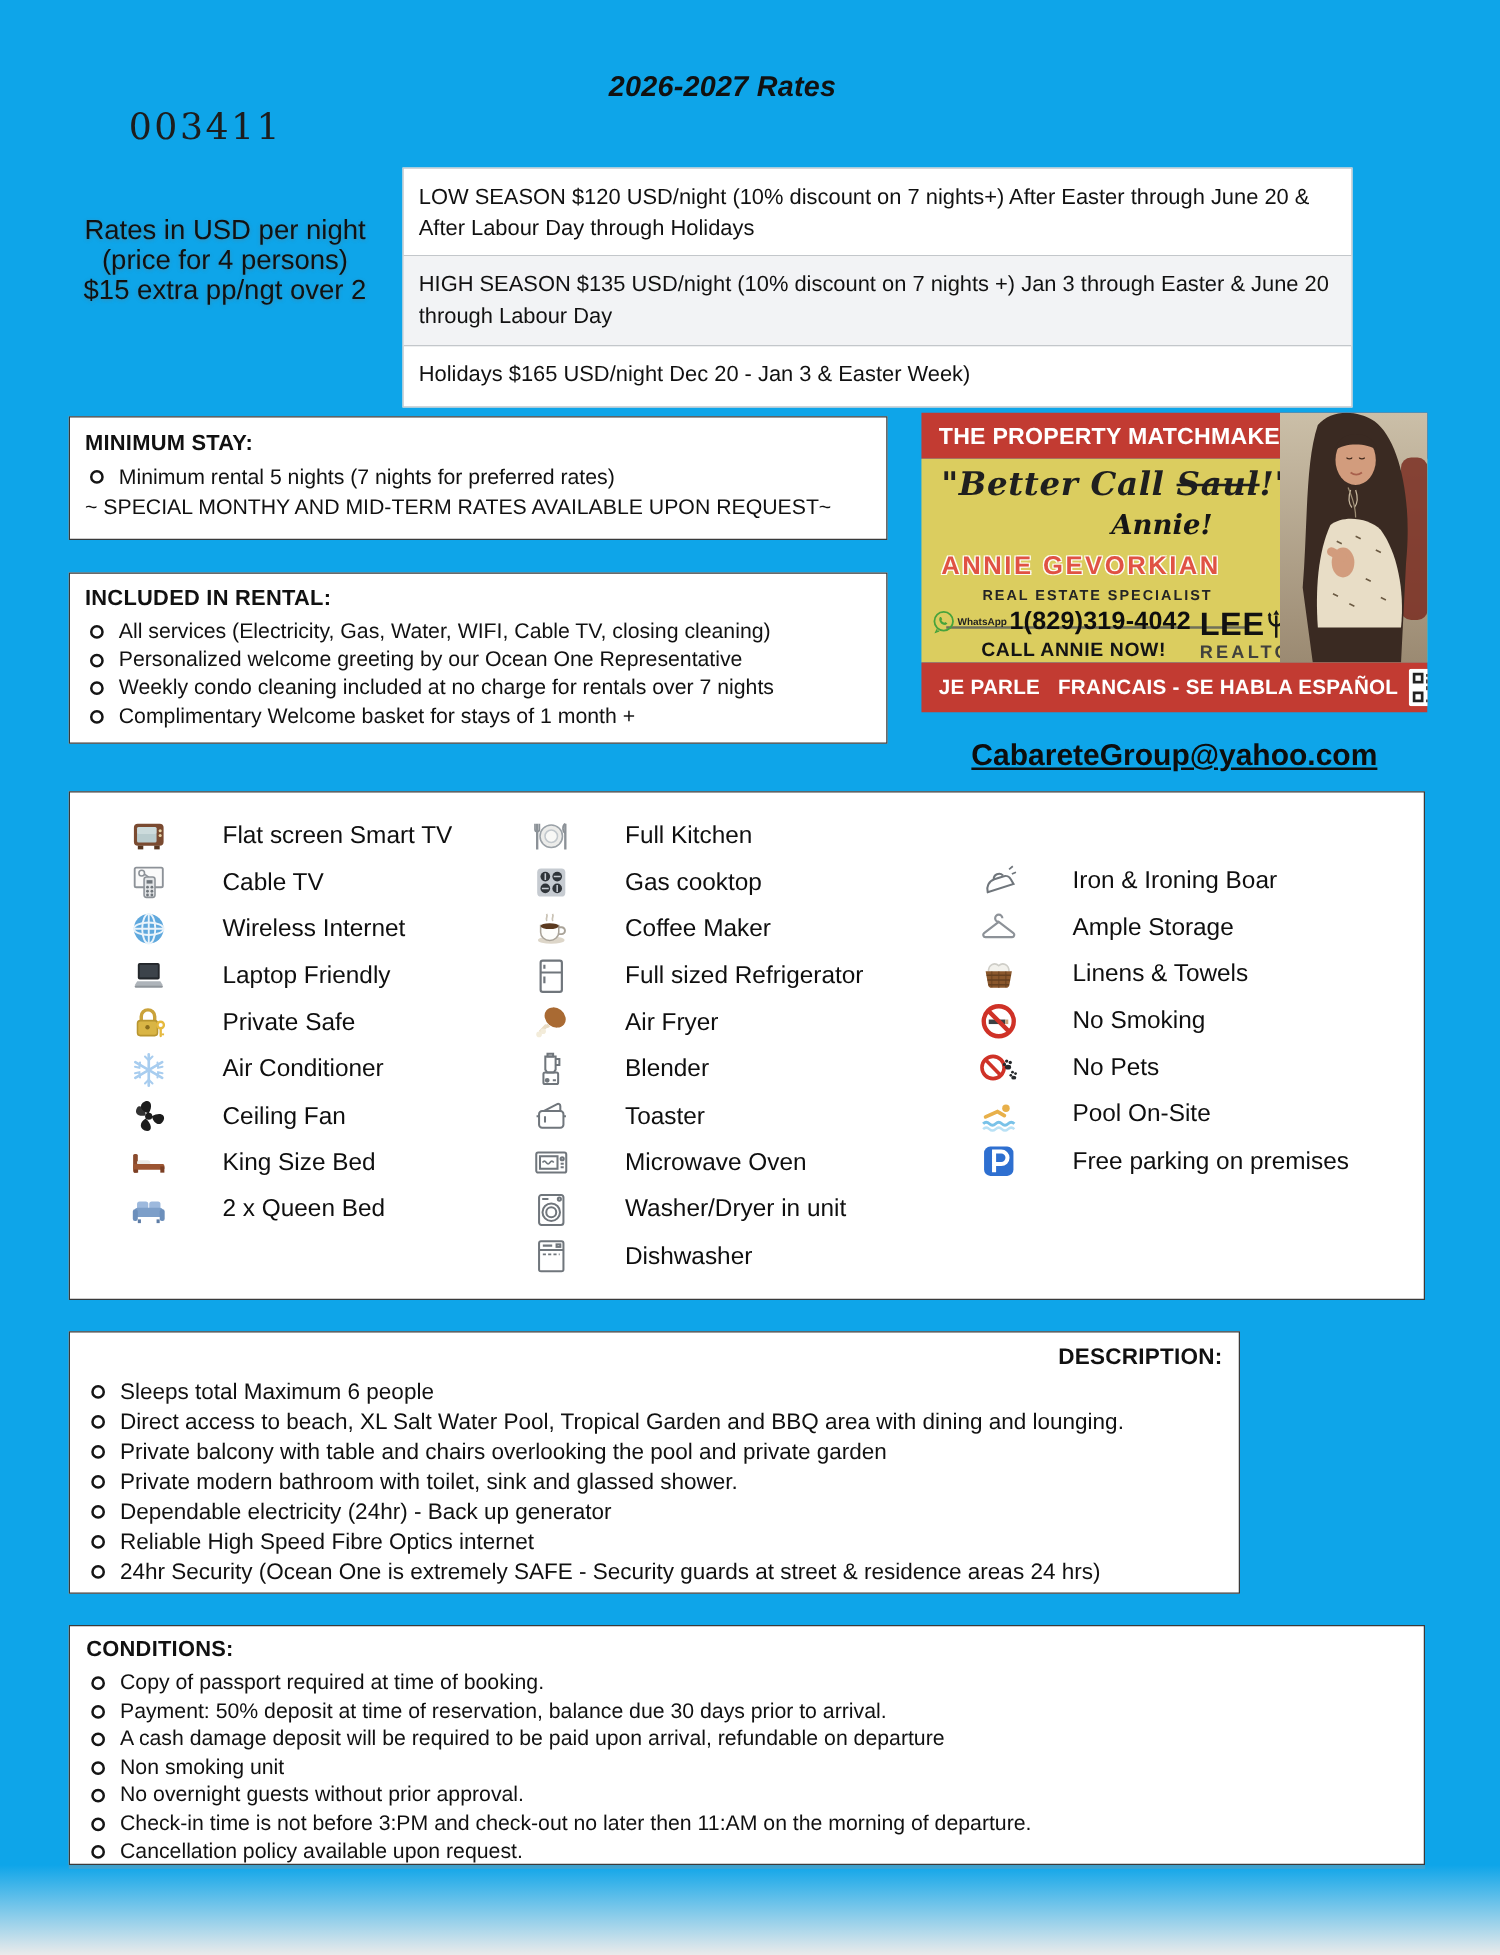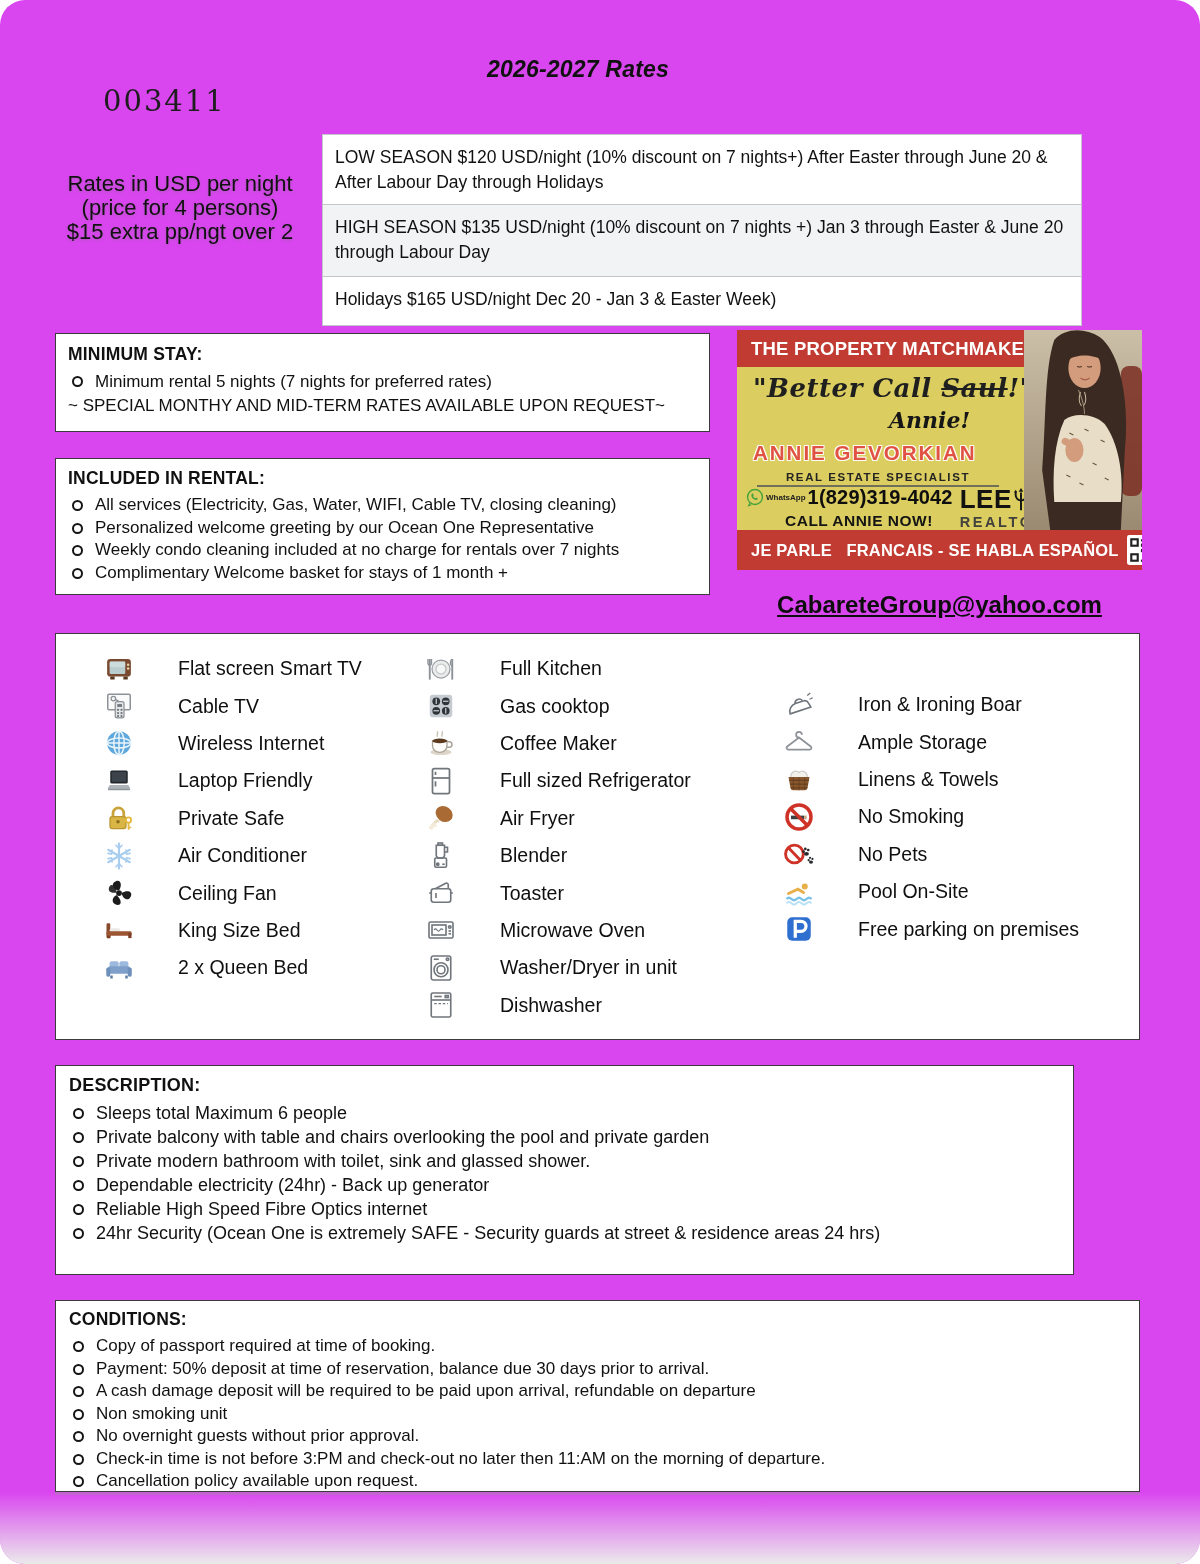--- a/index.html
+++ b/index.html
@@ -1,17 +1,17 @@
 <!DOCTYPE html>
 <html><head>
 <meta charset="utf-8">
 <style>
   html,body{margin:0;padding:0;background:#fff;}
-  .page{position:relative;width:1200px;height:1564px;background:#d946ef;overflow:hidden;
-        font-family:"Liberation Sans","DejaVu Sans",sans-serif;color:#111;border-radius:25px;}
+  .page{position:relative;width:1200px;height:1564px;background:#0ea5e9;overflow:hidden;
+        font-family:"Liberation Sans","DejaVu Sans",sans-serif;color:#111;}
   .page::after{content:'';position:absolute;left:0;right:0;bottom:0;height:72px;
         background:linear-gradient(180deg,rgba(238,238,238,0) 0%,#ebebeb 100%);pointer-events:none;}
 
   
   .title{position:absolute;left:322px;top:56px;width:512px;text-align:center;
         font-size:23px;font-weight:bold;font-style:italic;letter-spacing:.2px;}
   .refnum{position:absolute;left:103px;top:84px;font-family:"DejaVu Serif",serif;
         font-size:29px;letter-spacing:2px;color:#1d1d1d;}
   .rates-note{position:absolute;left:50px;top:172px;width:260px;text-align:center;
         font-size:22px;line-height:24px;text-shadow:0 1px 3px rgba(110,110,110,.4);}
@@ -45,21 +45,21 @@
   .ad-photo svg{width:100%;height:100%;display:block;}
   .script1{position:absolute;left:16px;top:6px;font-family:"DejaVu Serif",serif;font-style:italic;
         font-weight:bold;font-size:26px;color:#1f1f1f;letter-spacing:.5px;white-space:nowrap;}
   .strike{text-decoration:line-through;}
   .script2{position:absolute;left:152px;top:40px;font-family:"DejaVu Serif",serif;font-style:italic;
         font-weight:bold;font-size:22px;color:#161616;}
   .agent-name{position:absolute;left:16px;top:74px;font-size:20.5px;font-weight:bold;color:#e05244;
         letter-spacing:2px;white-space:nowrap;
         text-shadow:-1px -1px 0 #fdfdf5,1px -1px 0 #fdfdf5,-1px 1px 0 #fdfdf5,1px 1px 0 #fdfdf5;}
   .agent-title-wrap{position:absolute;left:20px;top:100px;width:242px;text-align:center;
-        border-bottom:2px solid #70705a;padding-bottom:0;}
+        border-bottom:2px solid #70705a;padding-bottom:16px;}
   .agent-title{font-size:11.5px;font-weight:bold;letter-spacing:1.6px;color:#242424;}
   .contact{position:absolute;left:8px;top:119px;display:flex;align-items:flex-start;}
   .phone-row{display:flex;align-items:center;}
   .ico{display:inline-flex;align-items:center;justify-content:center;}
   .ico svg{width:100%;height:100%;display:block;}
   .wa{width:19px;height:19px;flex:none;}
   .wa-label{font-size:8px;font-weight:bold;color:#222;margin:0 2px;}
   .phone{font-size:20px;font-weight:bold;color:#0e0e0e;letter-spacing:.2px;white-space:nowrap;}
   .call-now{font-size:15.5px;font-weight:bold;color:#141414;margin:3px 0 0 40px;letter-spacing:.5px;}
   .brand{margin-left:7px;color:#121212;}
@@ -77,21 +77,21 @@
 
   
   .amenities{left:55px;top:633px;width:1085px;height:407px;}
   .amen-col{position:absolute;top:16px;}
   .col1{left:48px;} .col2{left:370px;} .col3{left:728px;top:52px;text-align:center;}
   .amen-row{display:flex;align-items:center;height:37.4px;}
   .amen-ico{width:30px;height:30px;flex:none;}
   .amen-label{margin-left:44px;font-size:19.5px;color:#0f0f0f;white-space:nowrap;}
 
   
-  .box-desc{left:55px;top:1065px;width:1019px;height:210px;padding:9px 13px;}
+  .box-desc{left:55px;top:1065px;width:937px;height:210px;padding:9px 13px;text-align:right;}
   .box-desc .box-title{font-size:18px;}
   .box-desc .bullet-row{font-size:18px;line-height:24px;}
   .box-desc .ring{margin-top:7px;}
   .box-cond{left:55px;top:1300px;width:1085px;height:192px;padding:8px 13px;
         box-shadow:0 3px 0 rgba(150,150,150,.35);}
   .box-cond .bullet-row{font-size:17px;line-height:22.5px;}
 </style>
 </head>
 <body>
 
@@ -604,20 +604,24 @@
 
   <div class="box box-desc">
     <div class="box-title">DESCRIPTION:</div>
     <div>
         <div class="bullet-row">
         <span class="ring"></span>
         <span>Sleeps total Maximum 6 people</span>
       </div>
         <div class="bullet-row">
         <span class="ring"></span>
+        <span>Direct access to beach, XL Salt Water Pool, Tropical Garden and BBQ area with dining and lounging.</span>
+      </div>
+        <div class="bullet-row">
+        <span class="ring"></span>
         <span>Private balcony with table and chairs overlooking the pool and private garden</span>
       </div>
         <div class="bullet-row">
         <span class="ring"></span>
         <span>Private modern bathroom with toilet, sink and glassed shower.</span>
       </div>
         <div class="bullet-row">
         <span class="ring"></span>
         <span>Dependable electricity (24hr) - Back up generator</span>
       </div>

